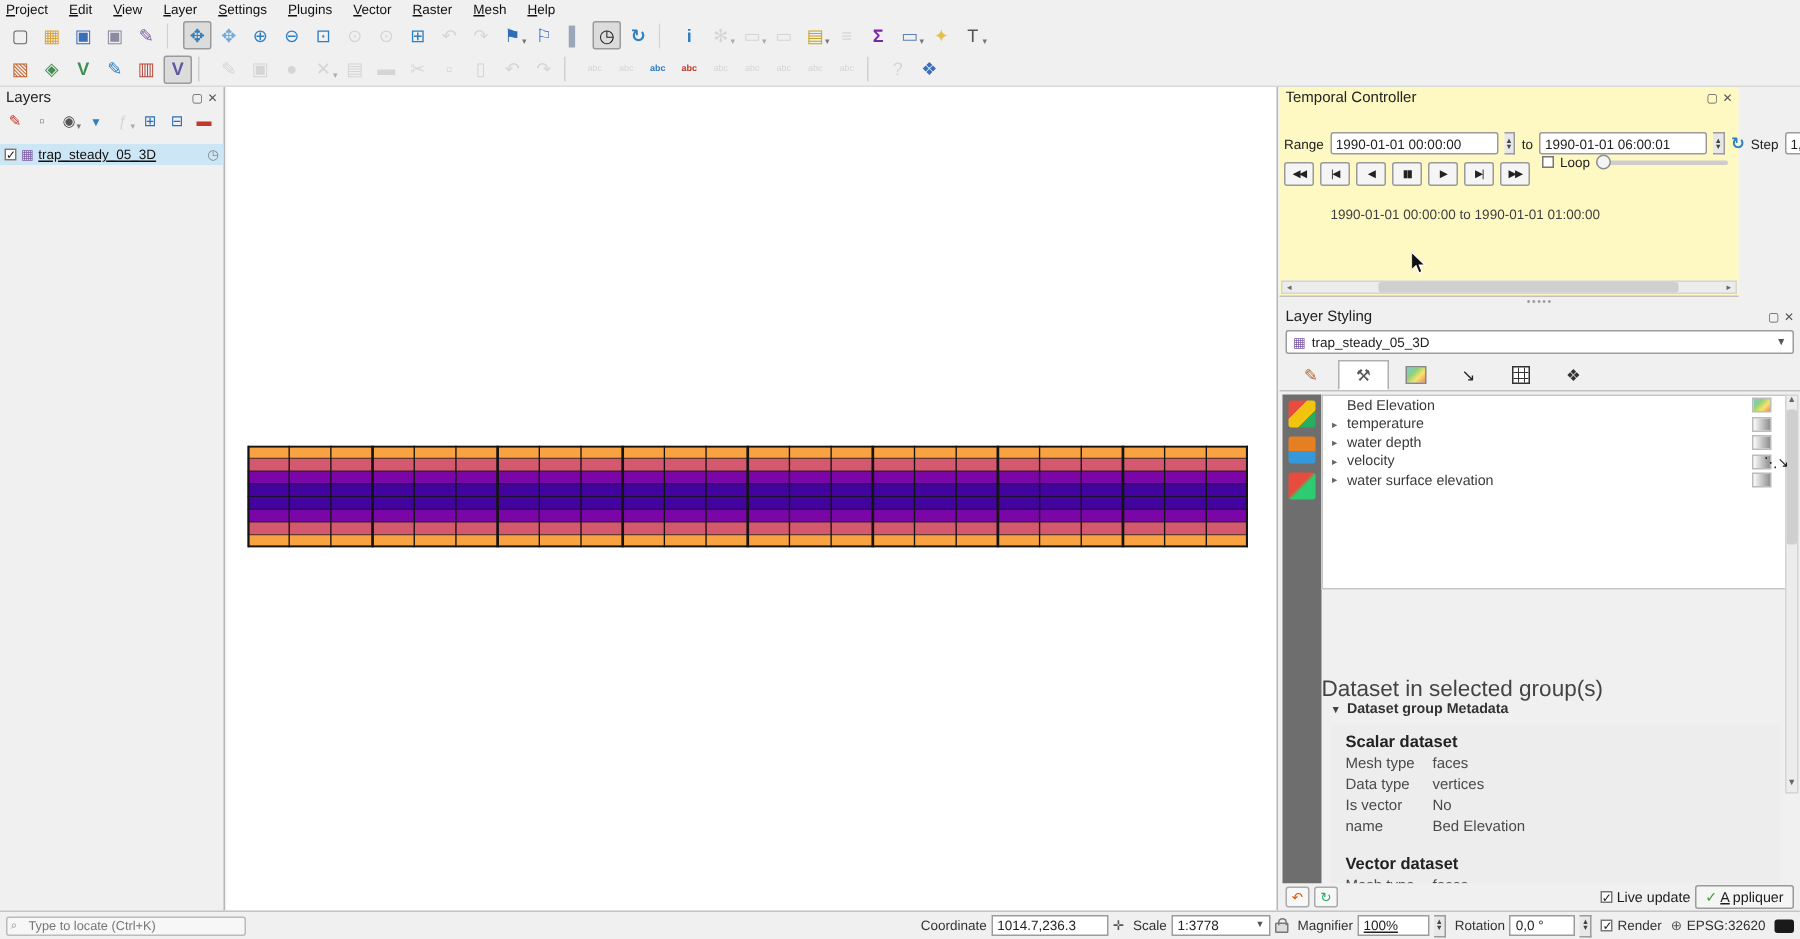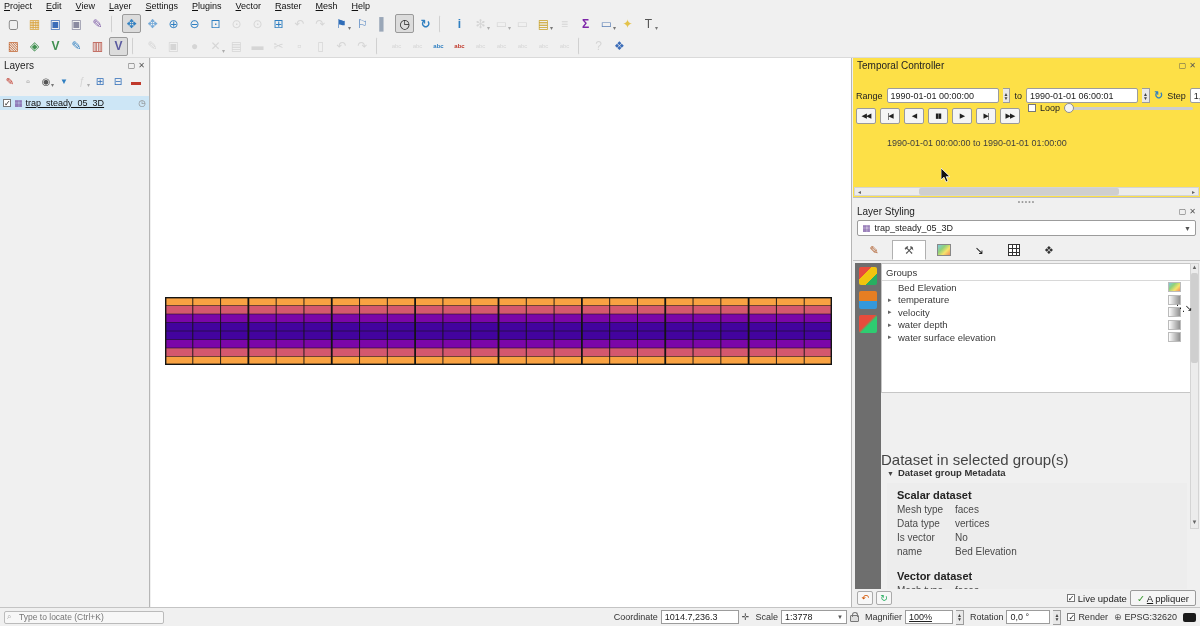--- a/index.html
+++ b/index.html
@@ -44,22 +44,22 @@
   #layer-name { text-decoration:underline; color:#111; }
   #layer-clock { margin-left:auto; color:#888; font-size:9px; }
 
   #canvas { left:151px; top:58px; width:701px; height:549px; background:#ffffff;
     border-right:1px solid #b6b6b6; }
   #mesh-holder { position:absolute; left:14px; top:239px; }
 
   
   #right-col { left:853px; top:58px; width:347px; height:549px; }
 
-  #temporal { position:absolute; left:0; top:0; width:347px; height:140px;
-    background:#fde047; border-bottom:1px solid #c0c0c0; }
+  #temporal { position:absolute; left:0; top:0; width:306px; height:140px;
+    background:#fef9c3; border-bottom:1px solid #c0c0c0; }
   .trow { display:flex; align-items:center; gap:4px; padding:0 3px; }
   .field { background:#fff; border:1px solid #9c9c9c; border-radius:2px;
     font-size:9px; height:15px; padding:0 3px; font-family:inherit; color:#222; }
   .spin { display:inline-flex; flex-direction:column; font-size:5px; color:#444;
     line-height:4px; border:1px solid #9c9c9c; border-left:none; height:15px;
     justify-content:center; padding:0 1px; background:#e8e8e8; }
   .lbl { font-size:9px; color:#222; }
   .pbtn { width:20px; height:16px; border:1px solid #9a9a9a; border-radius:2px;
     background:#f5f5f5; font-size:7px; display:inline-flex; align-items:center;
     justify-content:center; color:#222; letter-spacing:-1px; }
@@ -715,44 +715,43 @@
       </div>
 
       <div id="style-content">
         <div id="left-strip">
           <span class="strip-ic" id="strip-cube"></span>
           <span class="strip-ic" id="strip-avg"></span>
           <span class="strip-ic" id="strip-simp"></span>
         </div>
 
         <div id="groups-area">
-          <div id="groups-hdr">Groups</div>
           <div>
 
               <div class="tree-row">
                 <span class="tree-arrow"></span>
                 <span>Bed Elevation</span>
                 <span class=" swatch ramp"></span>
               </div>
 
               <div class="tree-row">
                 <span class="tree-arrow">▸</span>
                 <span>temperature</span>
                 <span class=" swatch gray"></span>
               </div>
 
               <div class="tree-row">
                 <span class="tree-arrow">▸</span>
-                <span>velocity</span>
+                <span>water depth</span>
                 <span class=" swatch gray"></span>
               </div>
 
               <div class="tree-row">
                 <span class="tree-arrow">▸</span>
-                <span>water depth</span>
+                <span>velocity</span>
                 <span class=" swatch gray"></span>
               </div>
 
               <div class="tree-row">
                 <span class="tree-arrow">▸</span>
                 <span>water surface elevation</span>
                 <span class=" swatch gray"></span>
               </div>
             </div>
         </div>

